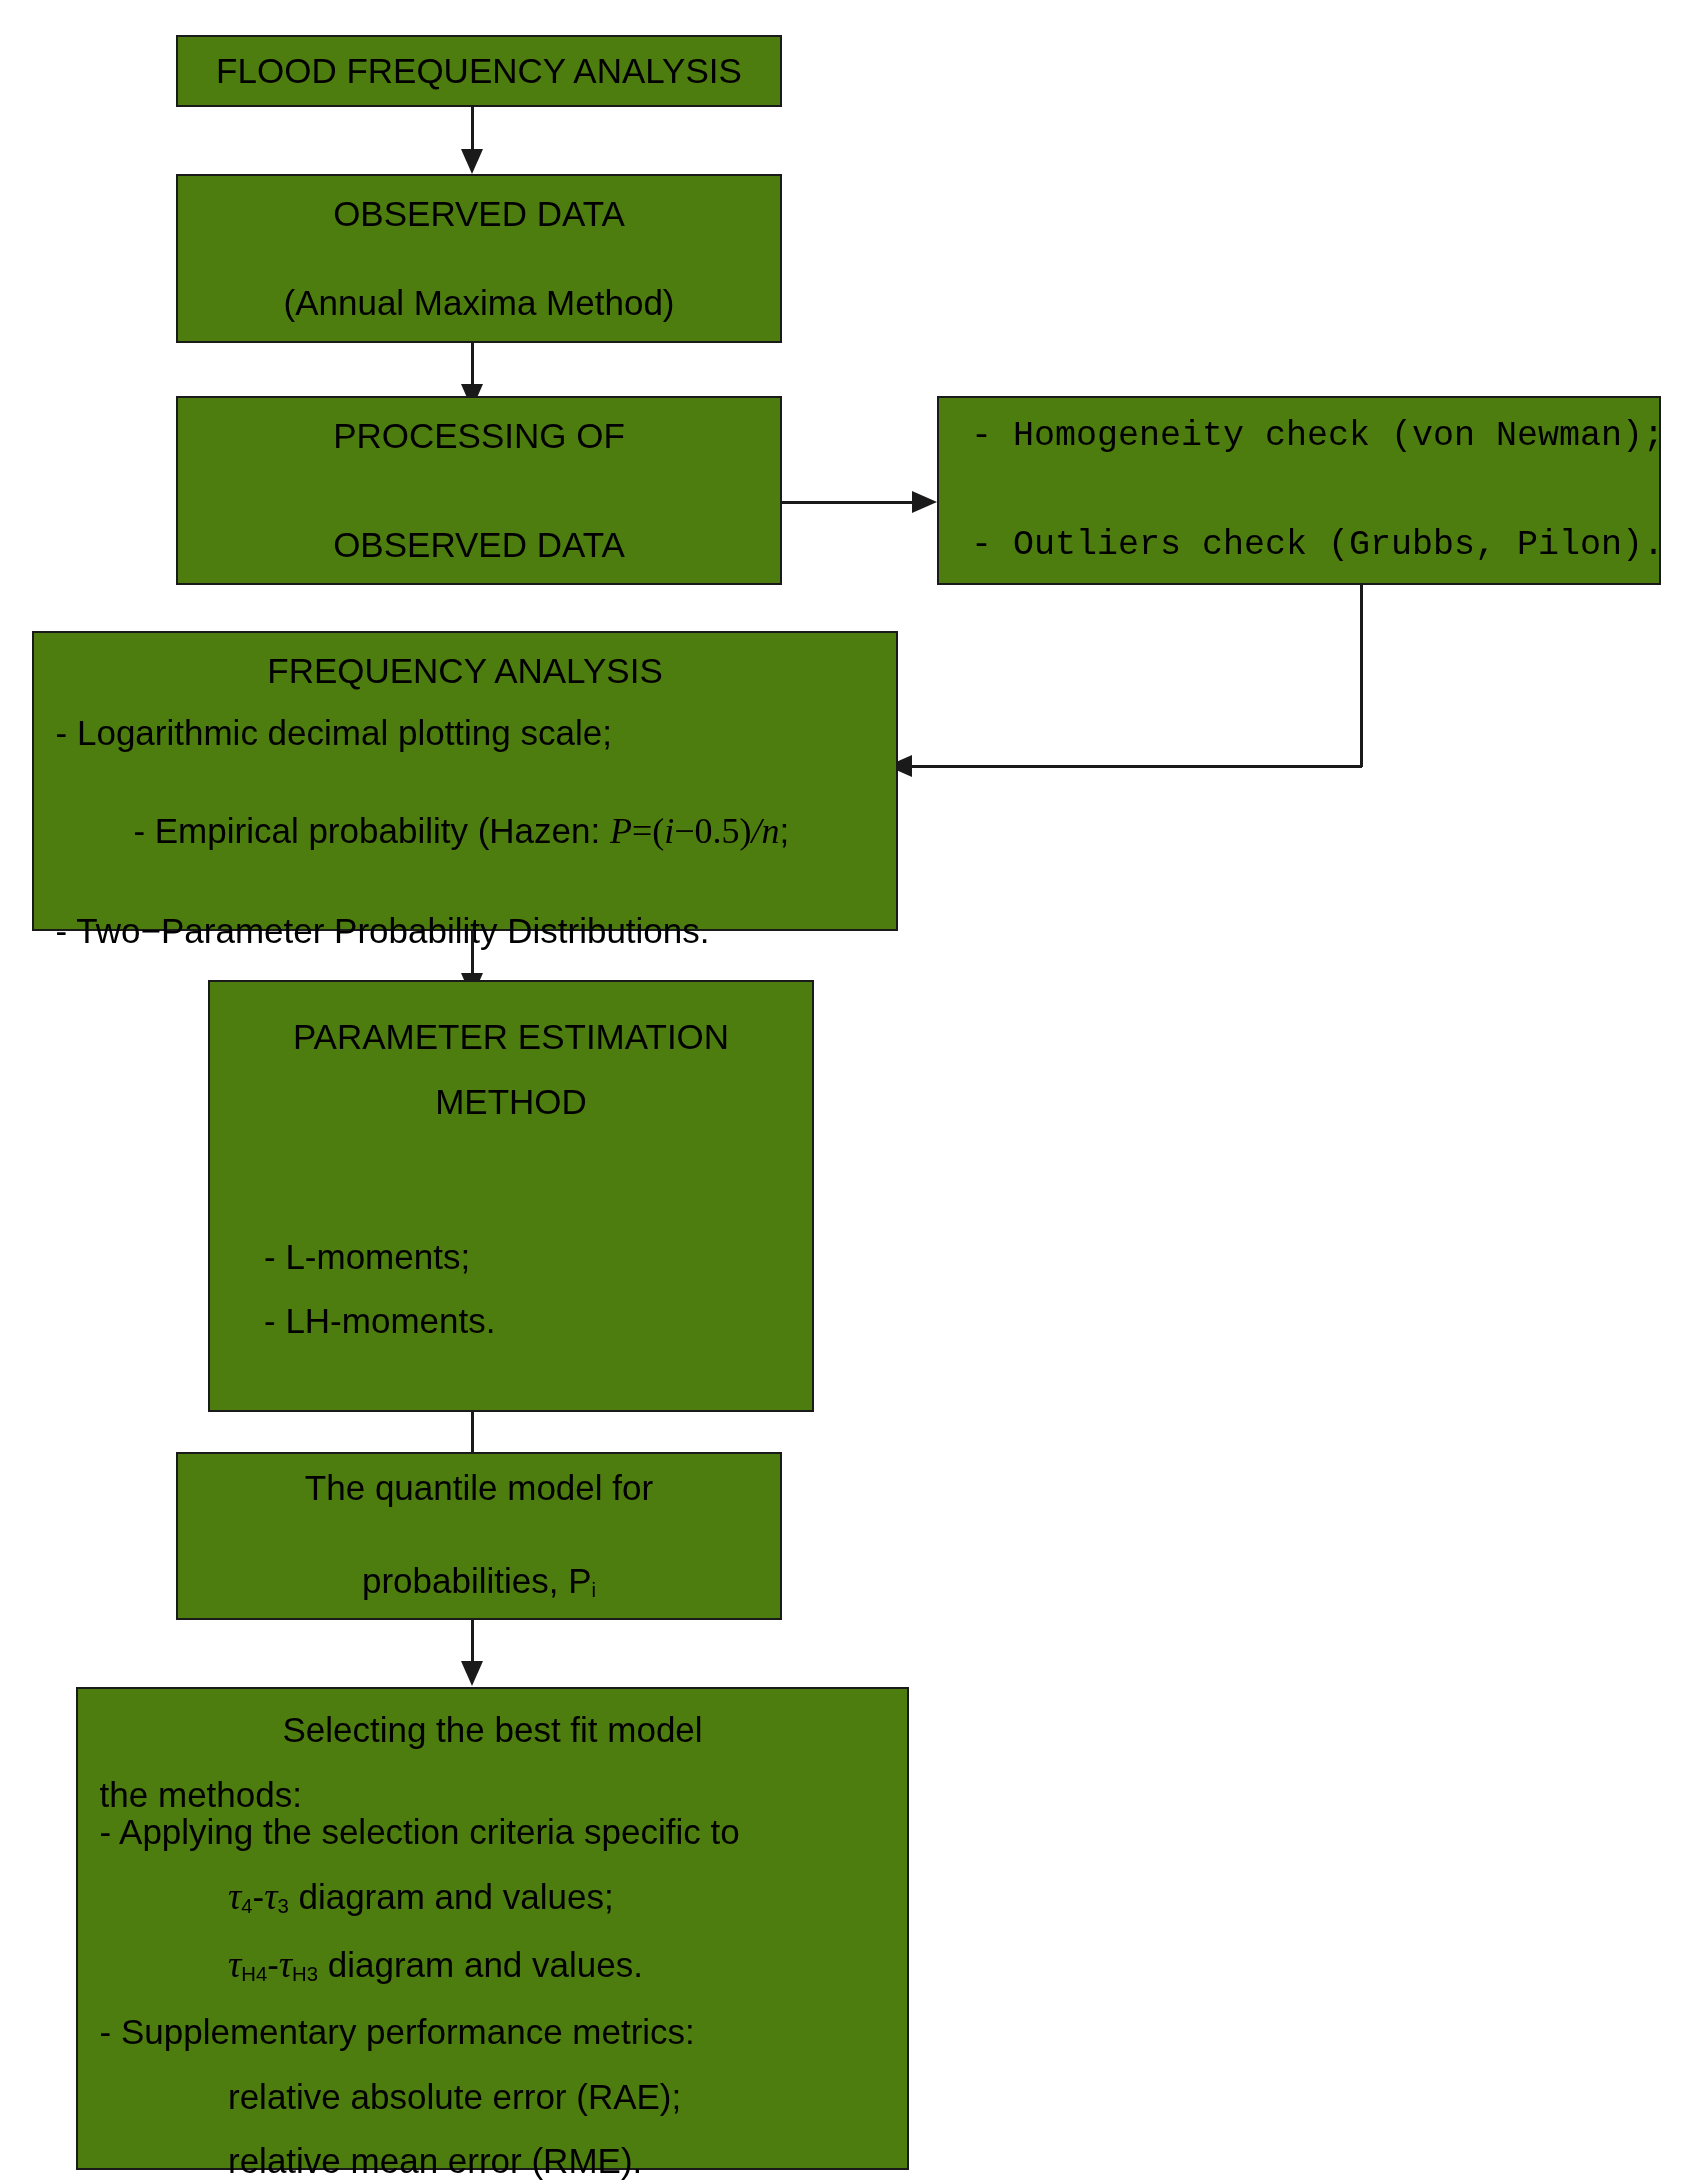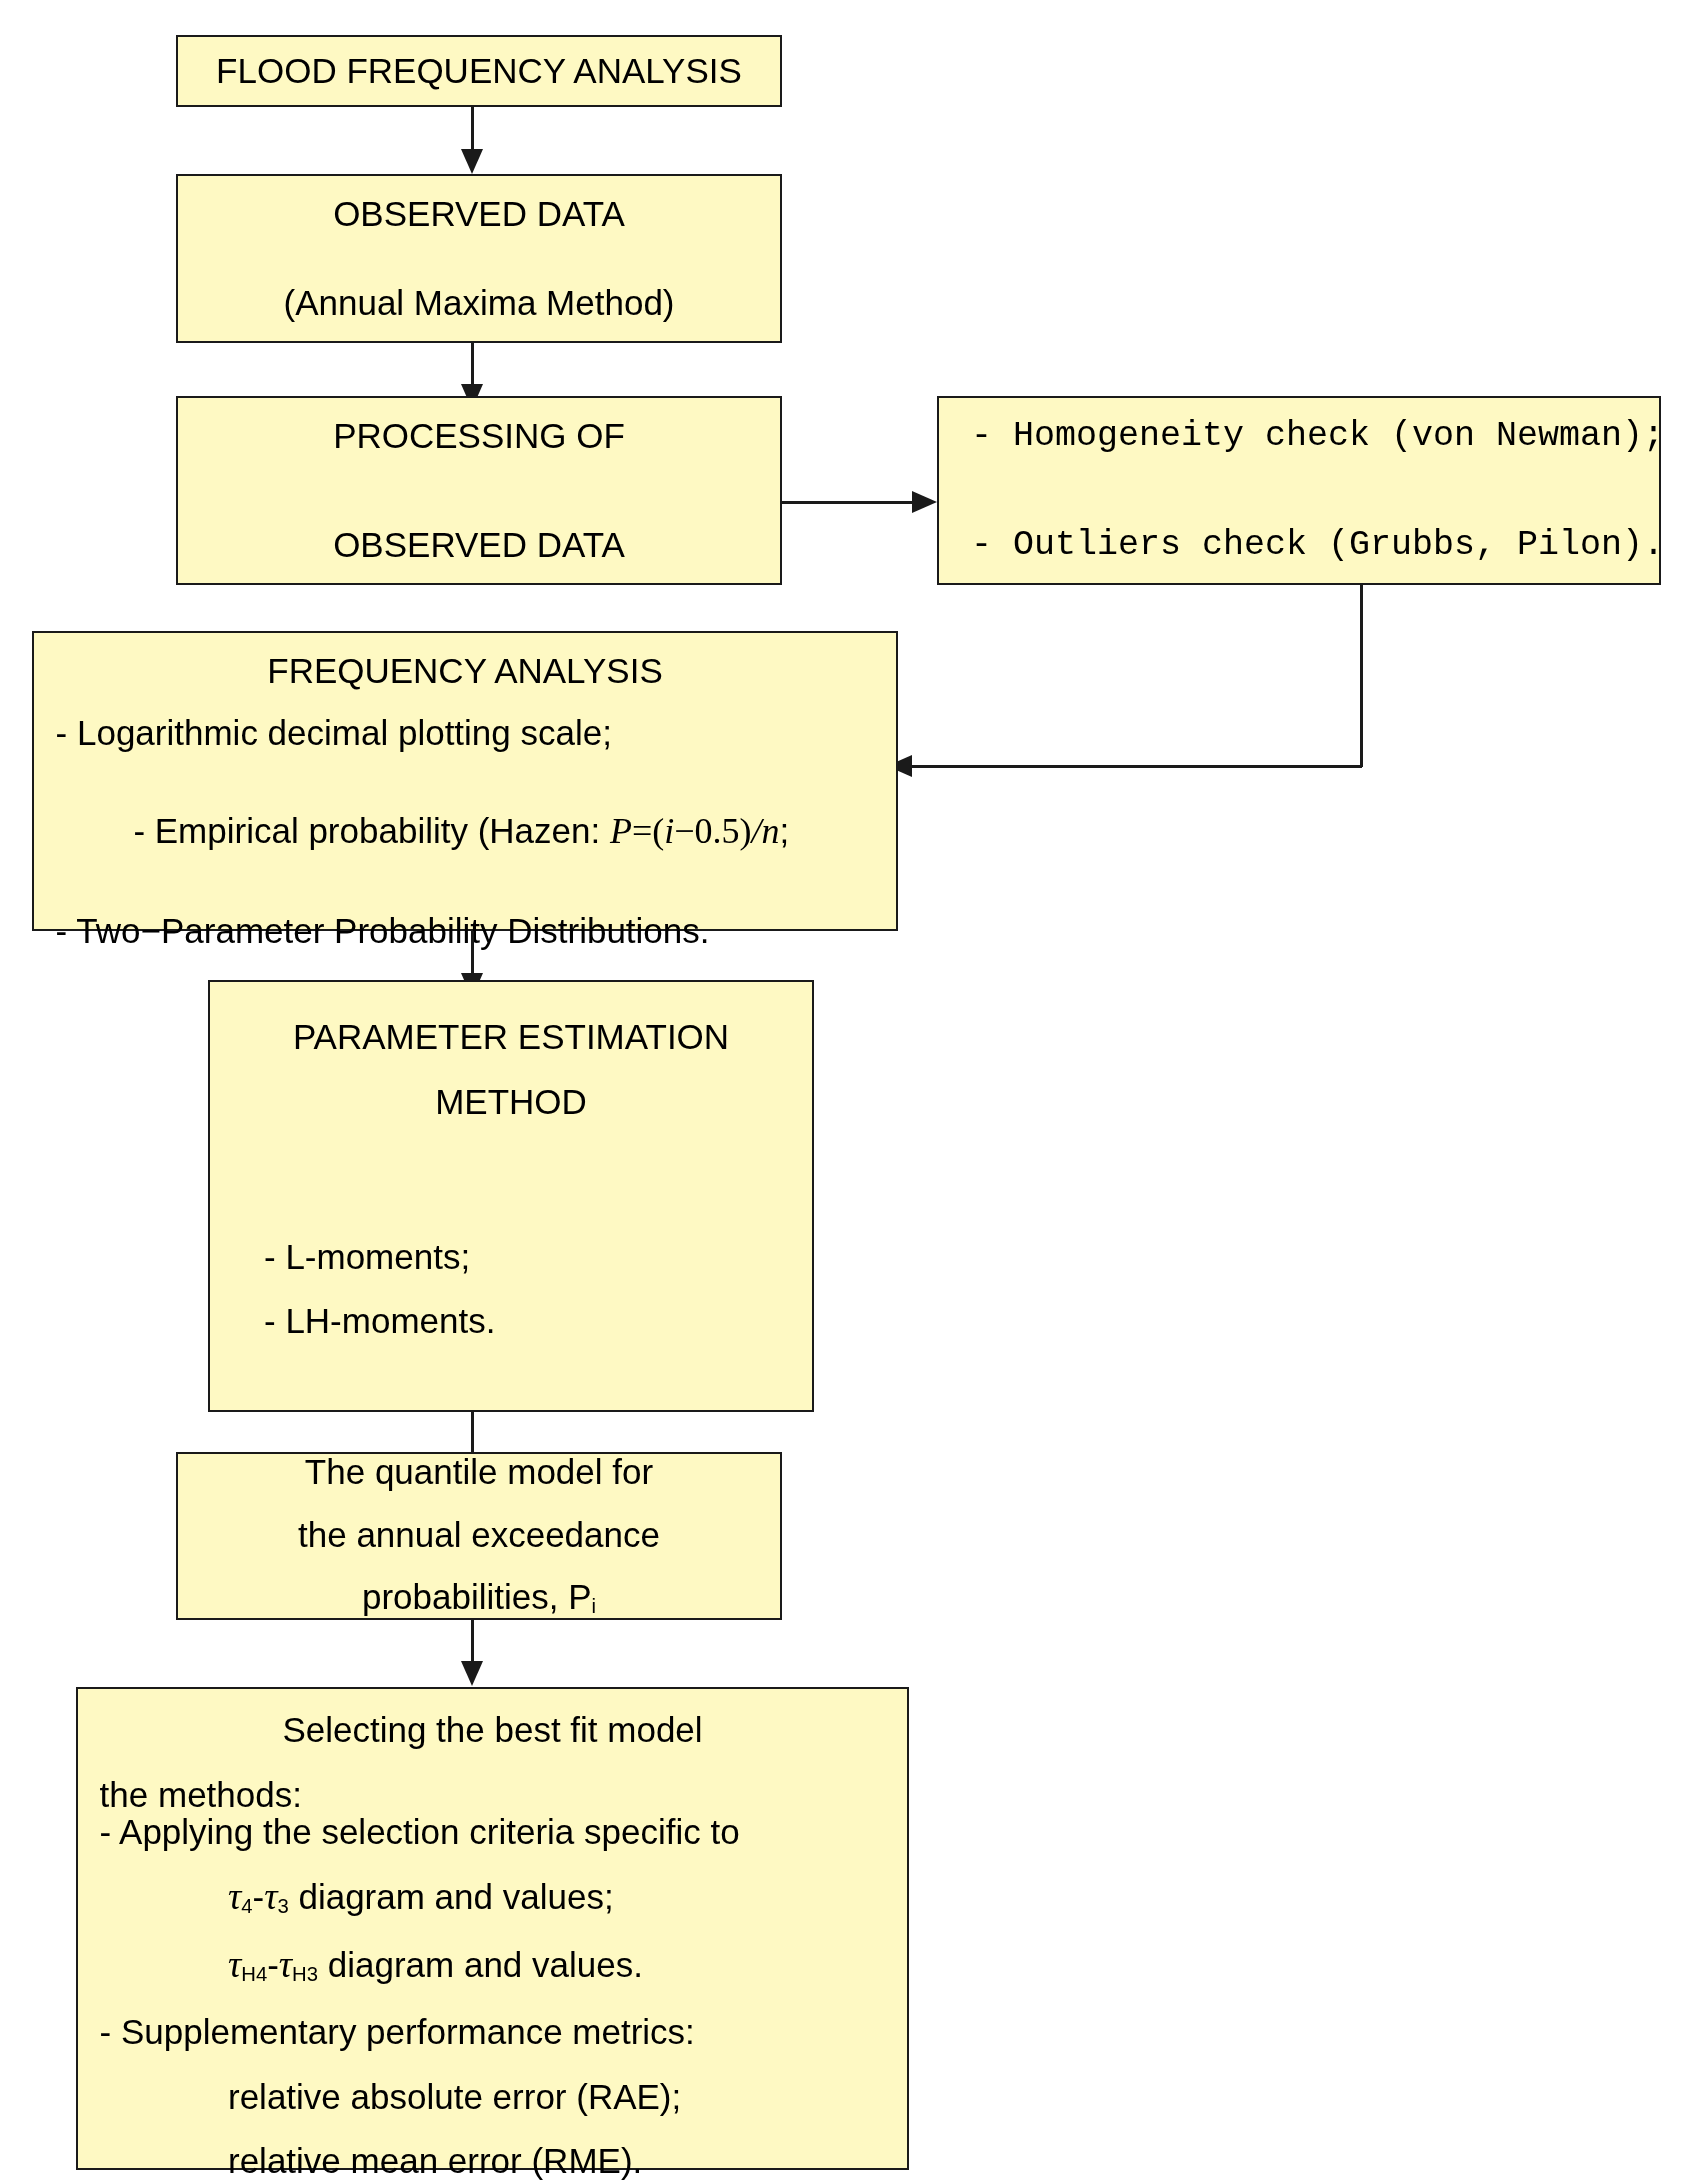--- a/index.html
+++ b/index.html
@@ -13,21 +13,21 @@
     height: 2183px;
     background: #ffffff;
     font-family: "Liberation Sans", sans-serif;
     color: #000000;
     overflow: hidden;
   }
   .box {
     position: absolute;
     box-sizing: border-box;
     border: 2.4px solid #1a1a1a;
-    background: #fef9c3;
+    background: #4d7c0f;
   }
   .box-inner {
     width: 100%;
     height: 100%;
     display: flex;
     flex-direction: column;
     justify-content: center;
   }
   .ln {
     font-size: 35px;
@@ -174,21 +174,20 @@
     </div>
   </div>
 
   <div class="vline" style="left:471px; top:1412px; height:48px;"></div>
   <div class="arrow-down" style="left:461px; top:1454px;"></div>
 
   <div class="box" style="left:176px; top:1452px; width:606px; height:168px;">
     <div class="box-inner">
       <div class="ln center">The quantile model for</div>
       <div class="gap-sm"></div>
-      <div class="ln center">the annual exceedance</div>
       <div class="gap-sm"></div>
       <div class="ln center"><span>probabilities, P</span><sub>i</sub></div>
     </div>
   </div>
 
   <div class="vline" style="left:471px; top:1619px; height:47px;"></div>
   <div class="arrow-down" style="left:461px; top:1661px;"></div>
 
   <div class="box" style="left:76px; top:1687px; width:833px; height:483px;">
     <div class="box-inner" style="justify-content:flex-start; padding-top:23px;">

